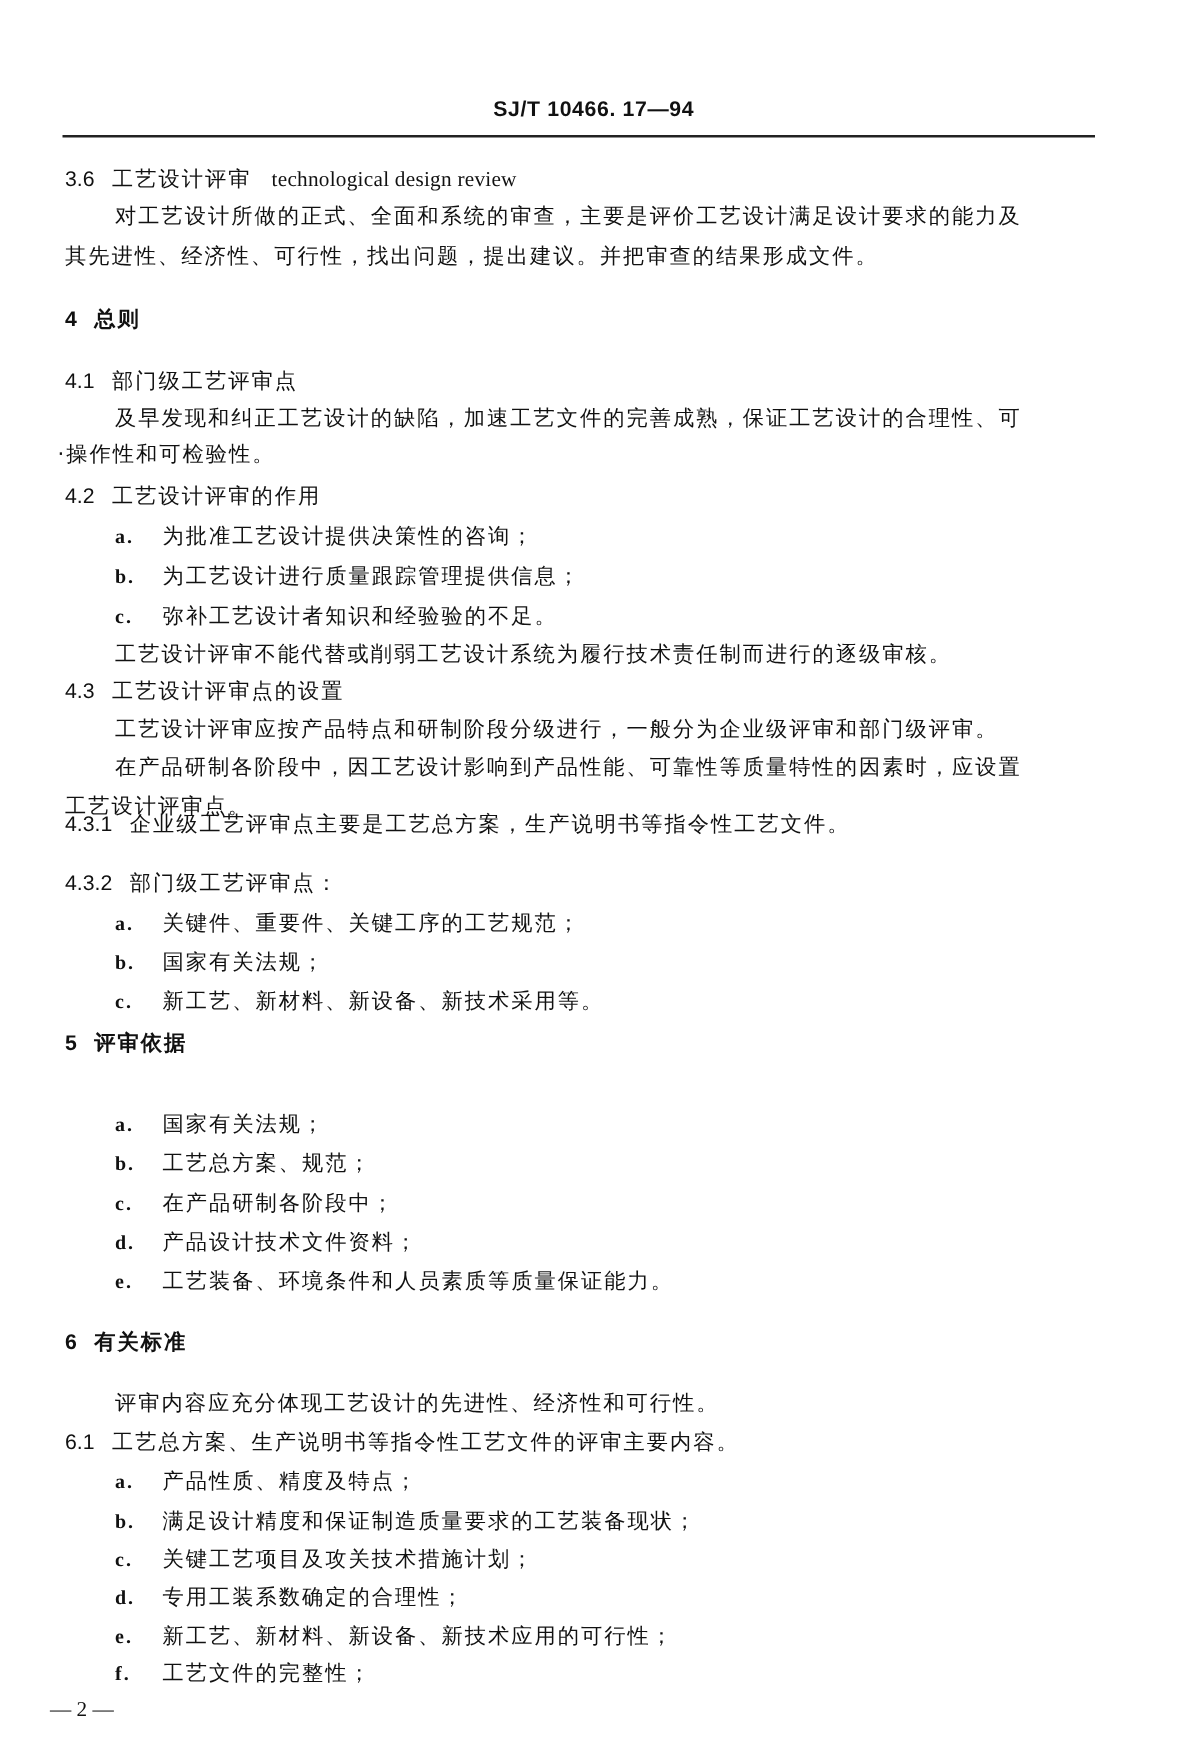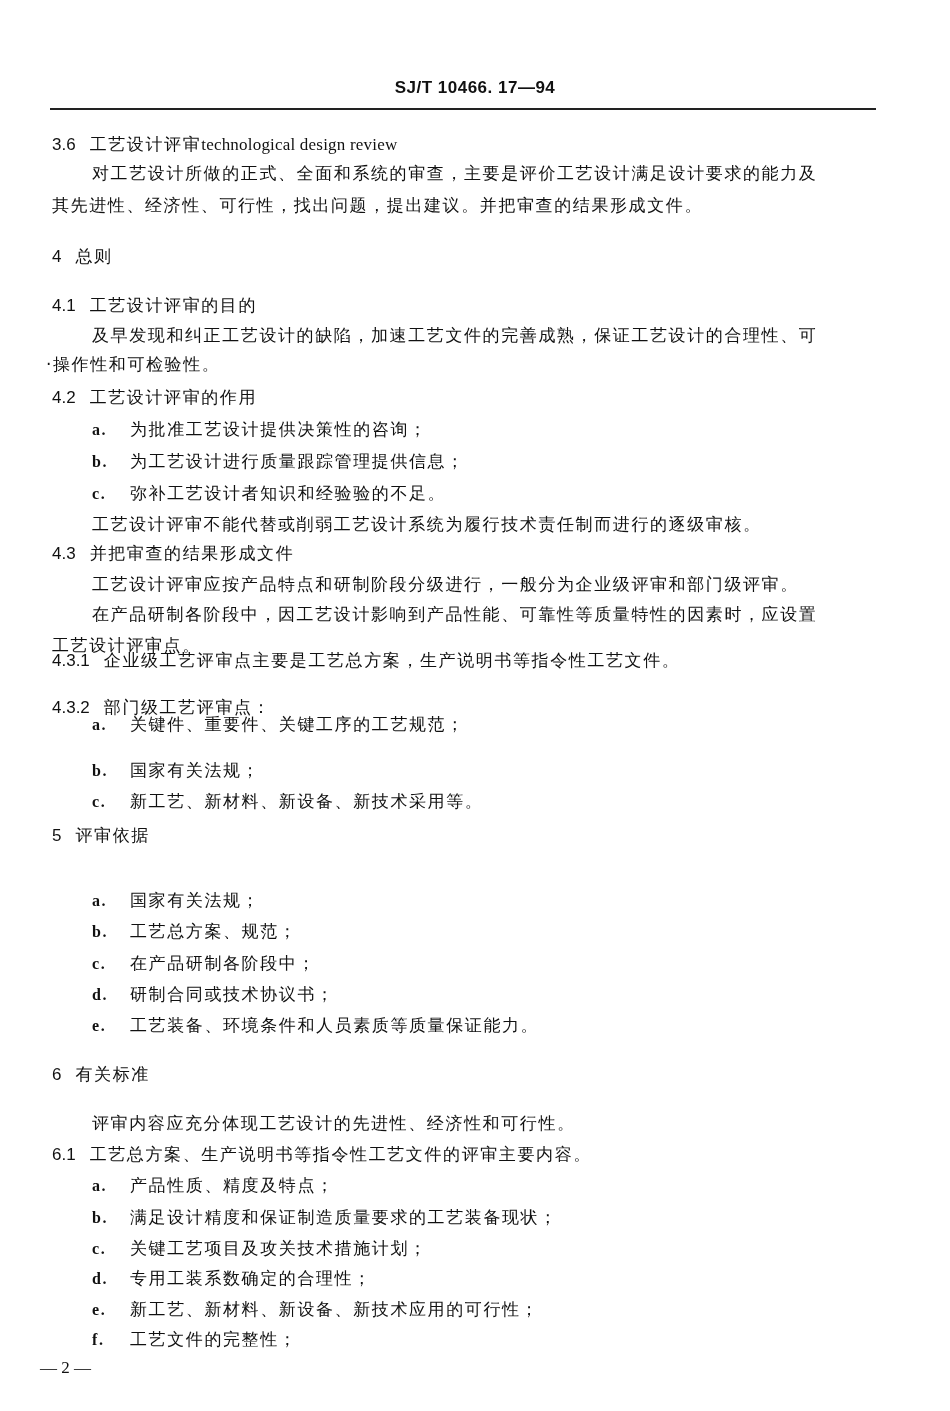--- a/index.html
+++ b/index.html
@@ -18,22 +18,22 @@
     border-top: 2px solid #222222;
   }
   .line {
     position: absolute; left: 52px; white-space: nowrap;
     font-size: 17px; line-height: 24px; letter-spacing: 1.6px;
   }
   .indent1 { left: 92px; }
   .item { left: 92px; }
   .item .lbl { display: inline-block; width: 38px; font-weight: bold; font-family: "Liberation Serif", "DejaVu Serif", serif; font-size: 16px; }
   .num { display: inline-block; margin-right: 14px; letter-spacing: 0; font-family: "Liberation Sans", sans-serif; }
-  .heading { font-weight: normal; }
-  .en { font-family: "Liberation Serif", "DejaVu Serif", serif; letter-spacing: 0.2px; }
+  .heading { font-weight: bold; }
+  .en { font-family: "Liberation Serif", "DejaVu Serif", serif; letter-spacing: 0.2px; margin-left: 16px; }
   .page-num {
     position: absolute; top: 1358px; left: 40px; font-size: 17px;
     font-family: "Liberation Serif", serif;
   }
 </style>
 </head>
 <body>
 
 <div>
   <div class="header-title">SJ/T 10466. 17—94</div>
@@ -44,57 +44,57 @@
   <span class="num">3.6</span><span>工艺设计评审</span><span class="en">technological design review</span>
 </div>
 <div class="line indent1" style="top:161px">对工艺设计所做的正式、全面和系统的审查，主要是评价工艺设计满足设计要求的能力及</div>
 <div class="line" style="top:193px">其先进性、经济性、可行性，找出问题，提出建议。并把审查的结果形成文件。</div>
 
 <div class="line heading" style="top:244px">
   <span class="num">4</span><span>总则</span>
 </div>
 
 <div class="line" style="top:293px">
-  <span class="num">4.1</span><span>工艺设计评审的目的</span>
+  <span class="num">4.1</span><span>部门级工艺评审点</span>
 </div>
 <div class="line indent1" style="top:323px">及早发现和纠正工艺设计的缺陷，加速工艺文件的完善成熟，保证工艺设计的合理性、可</div>
 <div class="line" style="top:352px;left:46px">·操作性和可检验性。</div>
 
 <div class="line" style="top:385px">
   <span class="num">4.2</span><span>工艺设计评审的作用</span>
 </div>
 <div class="line item" style="top:417px"><span class="lbl">a.</span><span>为批准工艺设计提供决策性的咨询；</span></div>
 <div class="line item" style="top:449px"><span class="lbl">b.</span><span>为工艺设计进行质量跟踪管理提供信息；</span></div>
 <div class="line item" style="top:481px"><span class="lbl">c.</span><span>弥补工艺设计者知识和经验验的不足。</span></div>
 <div class="line indent1" style="top:512px">工艺设计评审不能代替或削弱工艺设计系统为履行技术责任制而进行的逐级审核。</div>
 
 <div class="line" style="top:541px">
-  <span class="num">4.3</span><span>并把审查的结果形成文件</span>
+  <span class="num">4.3</span><span>工艺设计评审点的设置</span>
 </div>
 <div class="line indent1" style="top:572px">工艺设计评审应按产品特点和研制阶段分级进行，一般分为企业级评审和部门级评审。</div>
 <div class="line indent1" style="top:602px">在产品研制各阶段中，因工艺设计影响到产品性能、可靠性等质量特性的因素时，应设置</div>
 <div class="line" style="top:633px">工艺设计评审点。</div>
 
 <div class="line" style="top:648px">
   <span class="num">4.3.1</span><span>企业级工艺评审点主要是工艺总方案，生产说明书等指令性工艺文件。</span>
 </div>
 <div class="line" style="top:695px">
   <span class="num">4.3.2</span><span>部门级工艺评审点：</span>
 </div>
-<div class="line item" style="top:712px"><span class="lbl">a.</span><span>关键件、重要件、关键工序的工艺规范；</span></div>
+<div class="line item" style="top:727px"><span class="lbl">a.</span><span>关键件、重要件、关键工序的工艺规范；</span></div>
 <div class="line item" style="top:758px"><span class="lbl">b.</span><span>国家有关法规；</span></div>
 <div class="line item" style="top:789px"><span class="lbl">c.</span><span>新工艺、新材料、新设备、新技术采用等。</span></div>
 
 <div class="line heading" style="top:823px">
   <span class="num">5</span><span>评审依据</span>
 </div>
 <div class="line item" style="top:888px"><span class="lbl">a.</span><span>国家有关法规；</span></div>
 <div class="line item" style="top:919px"><span class="lbl">b.</span><span>工艺总方案、规范；</span></div>
 <div class="line item" style="top:951px"><span class="lbl">c.</span><span>在产品研制各阶段中；</span></div>
-<div class="line item" style="top:982px"><span class="lbl">d.</span><span>研制合同或技术协议书；</span></div>
+<div class="line item" style="top:982px"><span class="lbl">d.</span><span>产品设计技术文件资料；</span></div>
 <div class="line item" style="top:1013px"><span class="lbl">e.</span><span>工艺装备、环境条件和人员素质等质量保证能力。</span></div>
 
 <div class="line heading" style="top:1062px">
   <span class="num">6</span><span>有关标准</span>
 </div>
 <div class="line indent1" style="top:1111px">评审内容应充分体现工艺设计的先进性、经济性和可行性。</div>
 
 <div class="line" style="top:1142px">
   <span class="num">6.1</span><span>工艺总方案、生产说明书等指令性工艺文件的评审主要内容。</span>
 </div>

